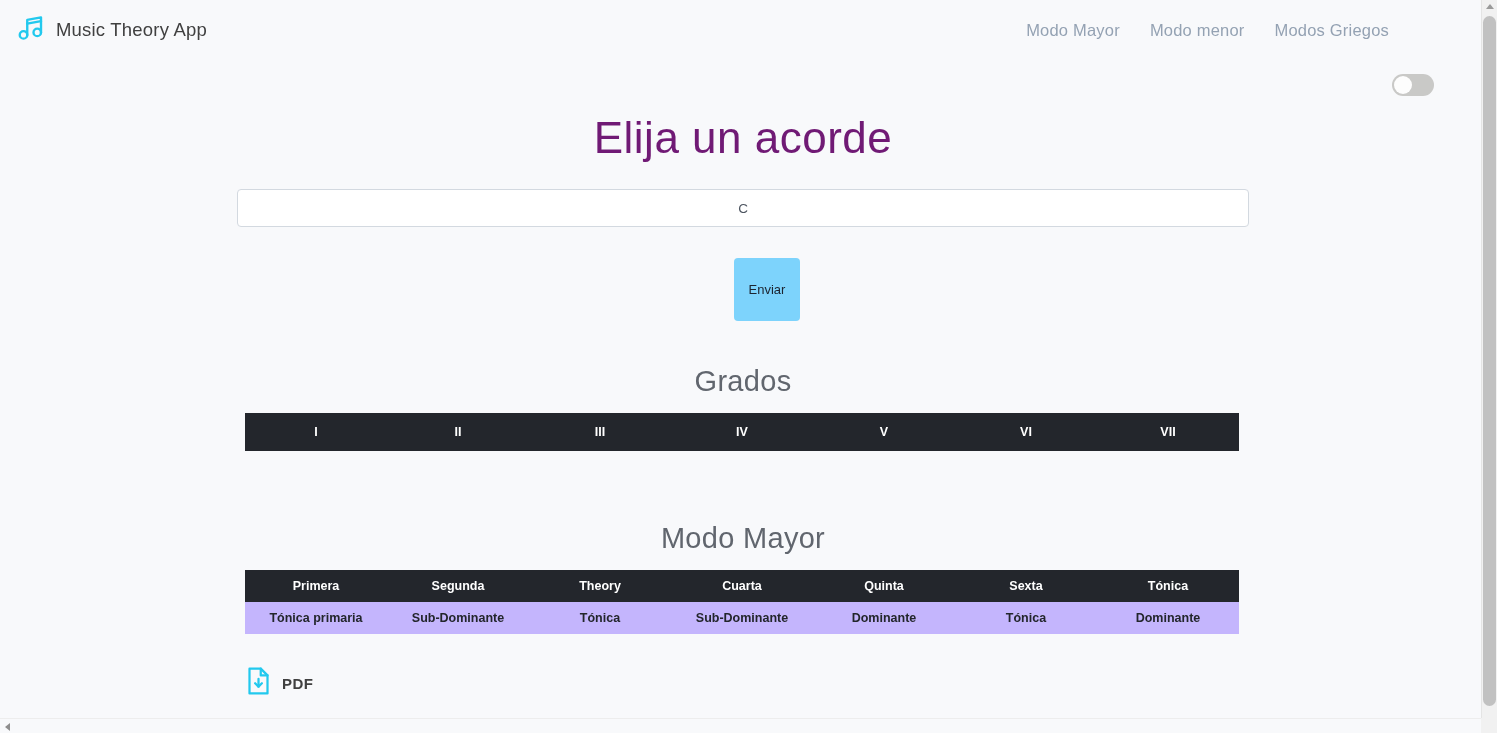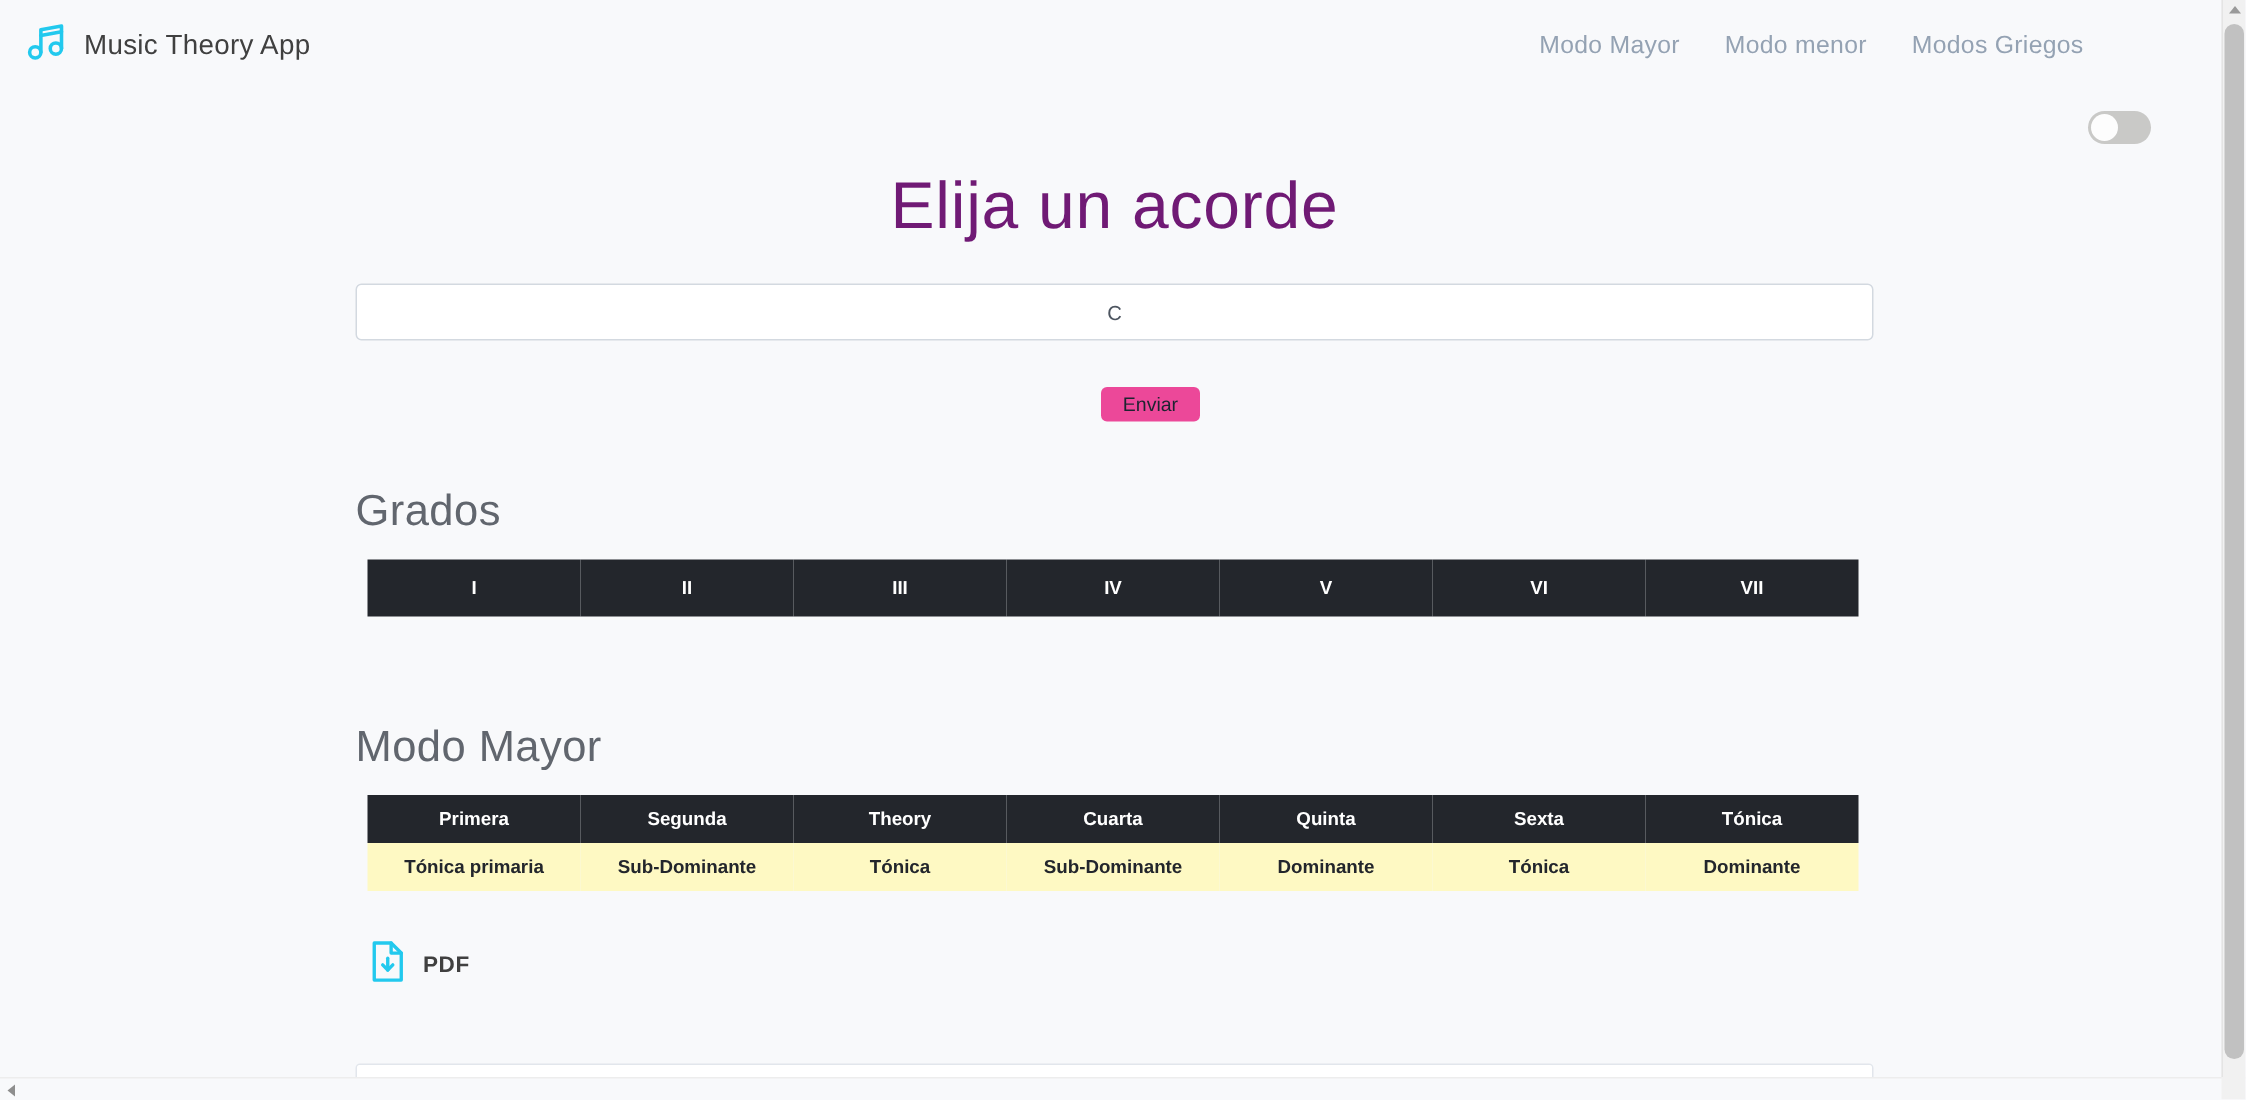--- a/index.html
+++ b/index.html
@@ -128,33 +128,34 @@
   }
 
   
   #submit-row {
     display: flex;
     justify-content: center;
     margin-top: 31px;
   }
 
   #submit-button {
-    background: #ec4899;
+    background: #7dd3fc;
     border: none;
     border-radius: 4px;
     color: #1c2430;
     font-size: 13px;
-    padding: 4px 15px;
+    padding: 24px 15px;
     cursor: pointer;
     font-family: "Liberation Sans", sans-serif;
     margin-left: 48px;
   }
 
   
   .section-title {
+    text-align: center;
     font-size: 29px;
     font-weight: 300;
     color: #61666e;
     letter-spacing: .3px;
   }
 
   #grados-title { margin-top: 44px; }
   #modo-title   { margin-top: 71px; }
 
   
@@ -169,21 +170,21 @@
   thead tr { background: #23262c; }
 
   thead th {
     color: #ffffff;
     font-size: 12.5px;
     font-weight: bold;
     padding: 9px 4px;
     text-align: center;
   }
 
-  #modo-table tbody tr { background: #fef9c3; }
+  #modo-table tbody tr { background: #c4b5fd; }
 
   #modo-table tbody td {
     color: #23262c;
     font-size: 12.5px;
     font-weight: bold;
     padding: 9px 4px;
     text-align: center;
   }
 
   #grados-table thead th { padding: 12px 4px; }

